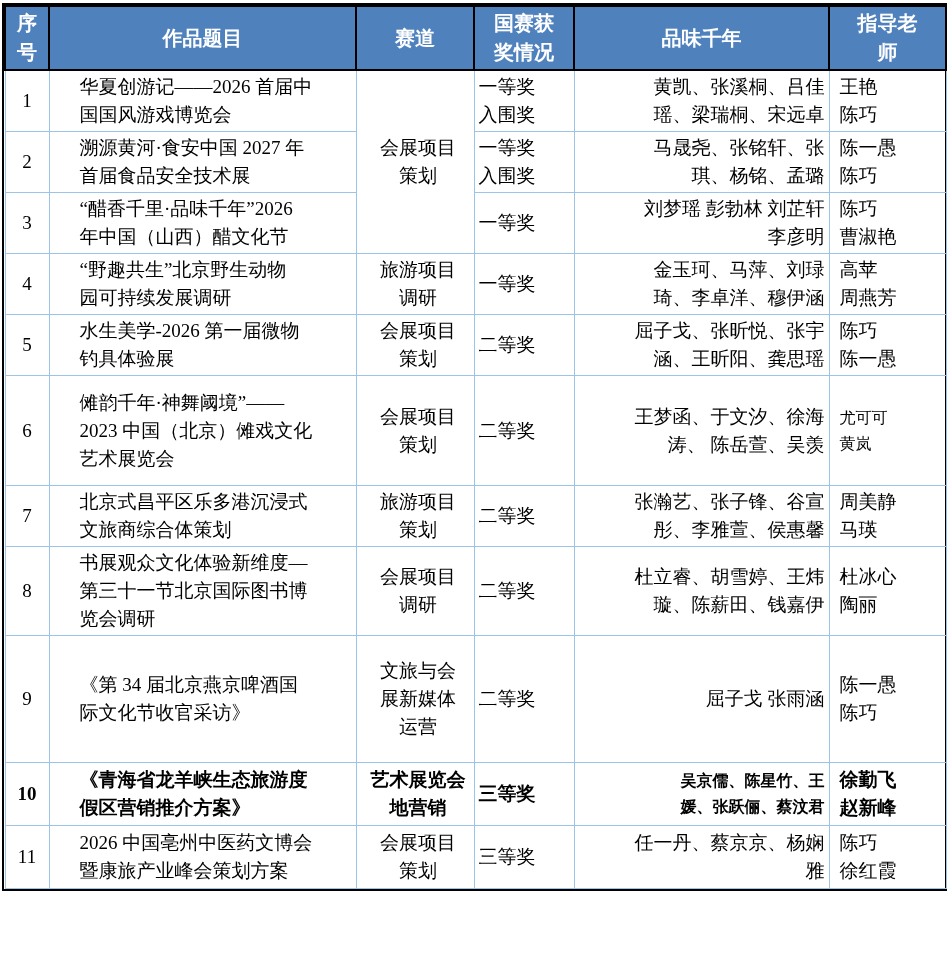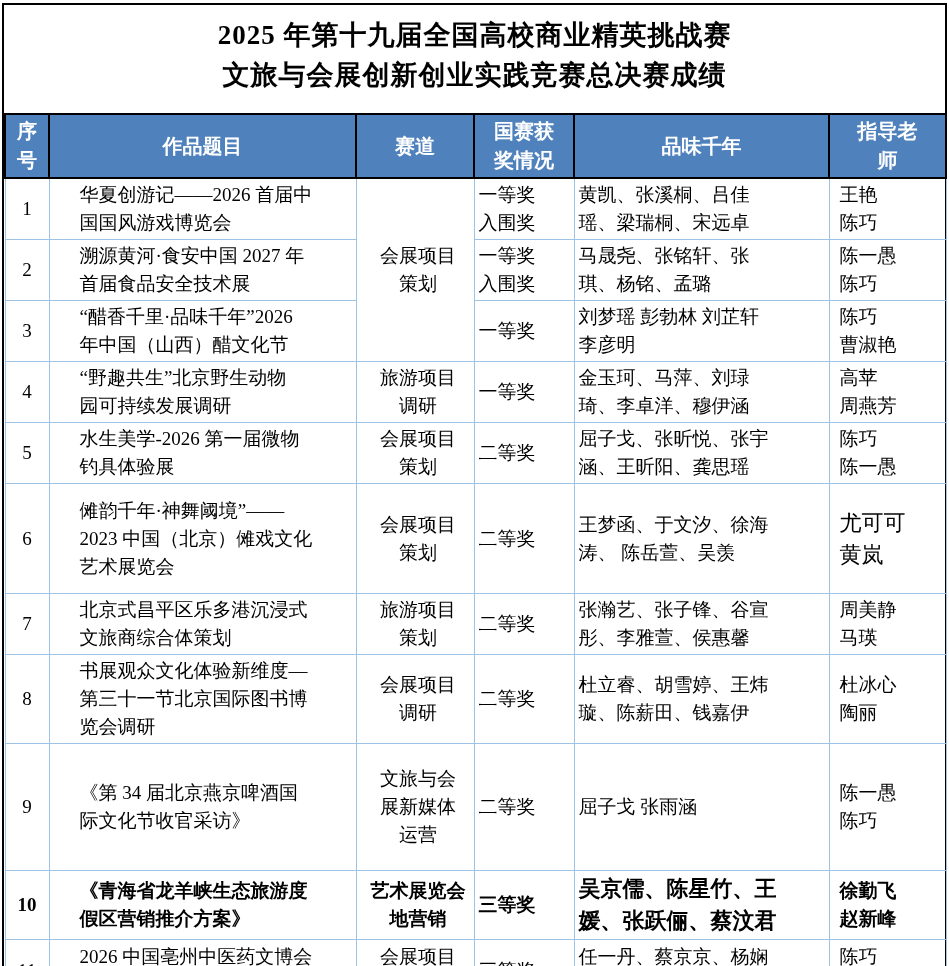--- a/index.html
+++ b/index.html
@@ -70,32 +70,28 @@
   tbody tr:nth-child(7)  { height: 59px;  }
   tbody tr:nth-child(8)  { height: 75px;  }
   tbody tr:nth-child(9)  { height: 127px; }
   tbody tr:nth-child(10) { height: 63px; font-weight: bold;  }
   tbody tr:nth-child(11) { height: 63px;  }
 
   td.c-num      { text-align: center; }
   td.c-title    { text-align: left; padding-left: 30px; padding-right: 4px; }
   td.c-track    { text-align: center; padding-left: 10px; margin-top: 26px; }
   td.c-award    { text-align: left; }
-  td.c-members  { text-align: left; padding-right: 4px; }
+  td.c-members  { text-align: right; padding-right: 4px; }
   td.c-teachers { text-align: left; padding-left: 10px; }
-  td.large      { font-size: 22px; line-height: 32px; }
+  td.large      { font-size: 16px; line-height: 26px; }
 </style>
 </head>
 <body>
 
 <div class="sheet">
-  <div class="doc-title">
-    <div>2025 年第十九届全国高校商业精英挑战赛</div>
-    <div>文旅与会展创新创业实践竞赛总决赛成绩</div>
-  </div>
   <table>
     <colgroup>
       <col class="w-num">
       <col class="w-title">
       <col class="w-track">
       <col class="w-award">
       <col class="w-members">
       <col class="w-teachers">
     </colgroup>
     <thead>

